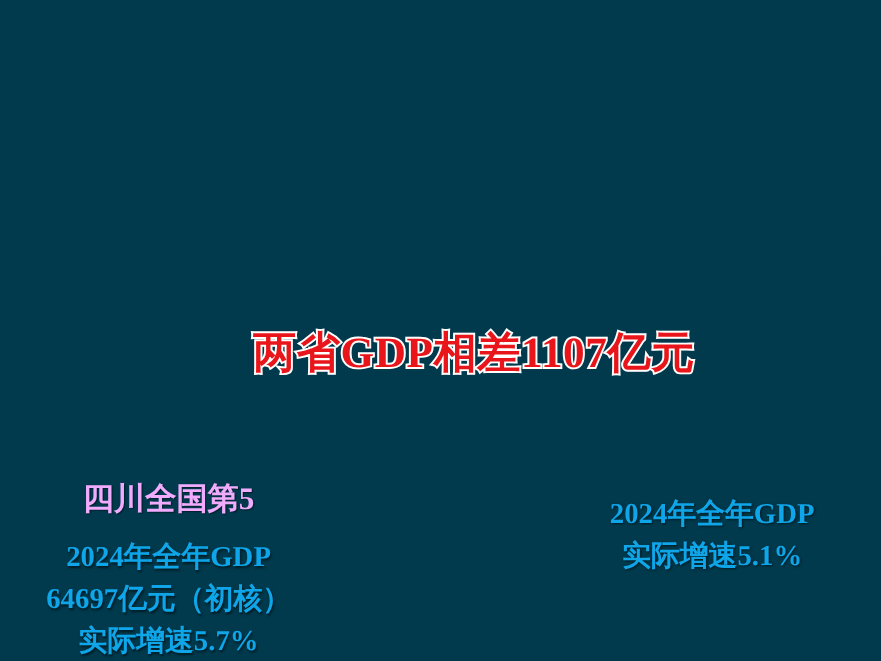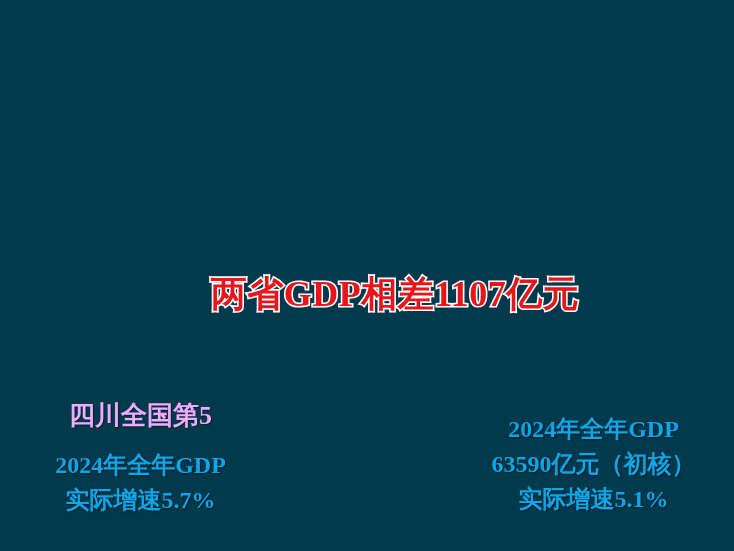--- a/index.html
+++ b/index.html
@@ -115,26 +115,26 @@
   <div id="headline">
     <div class="headline-line">两省GDP相差1107亿元</div>
   </div>
 
   <div id="compare">
 
     <div class="col col-left">
       <div class="col-heading">四川全国第5</div>
       <div class="col-lines">
         <div class="col-line">2024年全年GDP</div>
+        <div class="col-line">64697亿元（初核）</div>
         <div class="col-line">实际增速5.7%</div>
       </div>
     </div>
 
     <div class="col col-right">
       <div class="col-lines">
         <div class="col-line">2024年全年GDP</div>
-        <div class="col-line">63590亿元（初核）</div>
         <div class="col-line">实际增速5.1%</div>
       </div>
     </div>
 
   </div>
 </div>
 
 </body></html>

